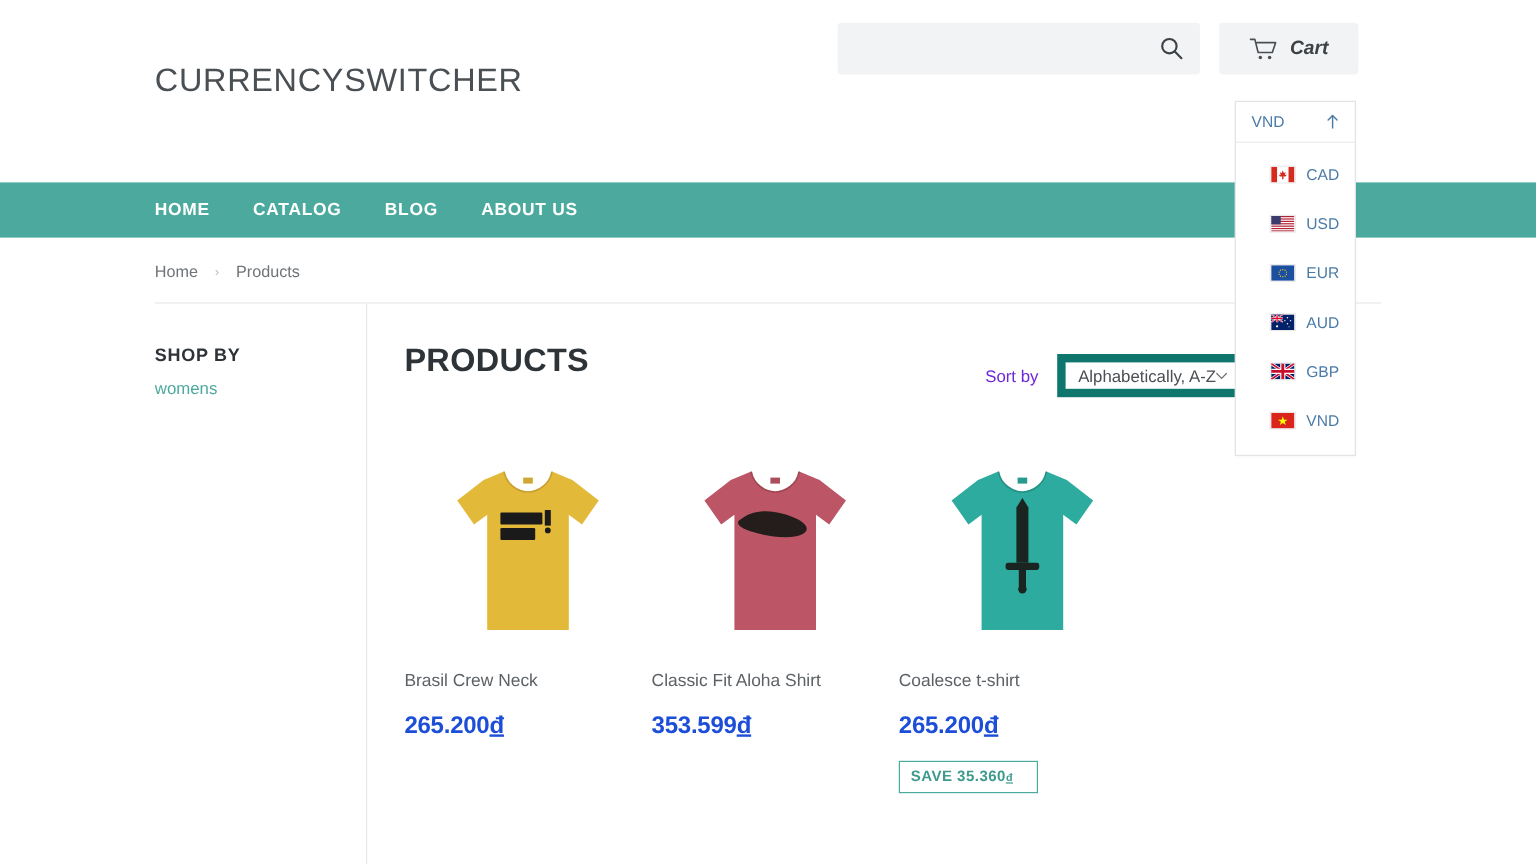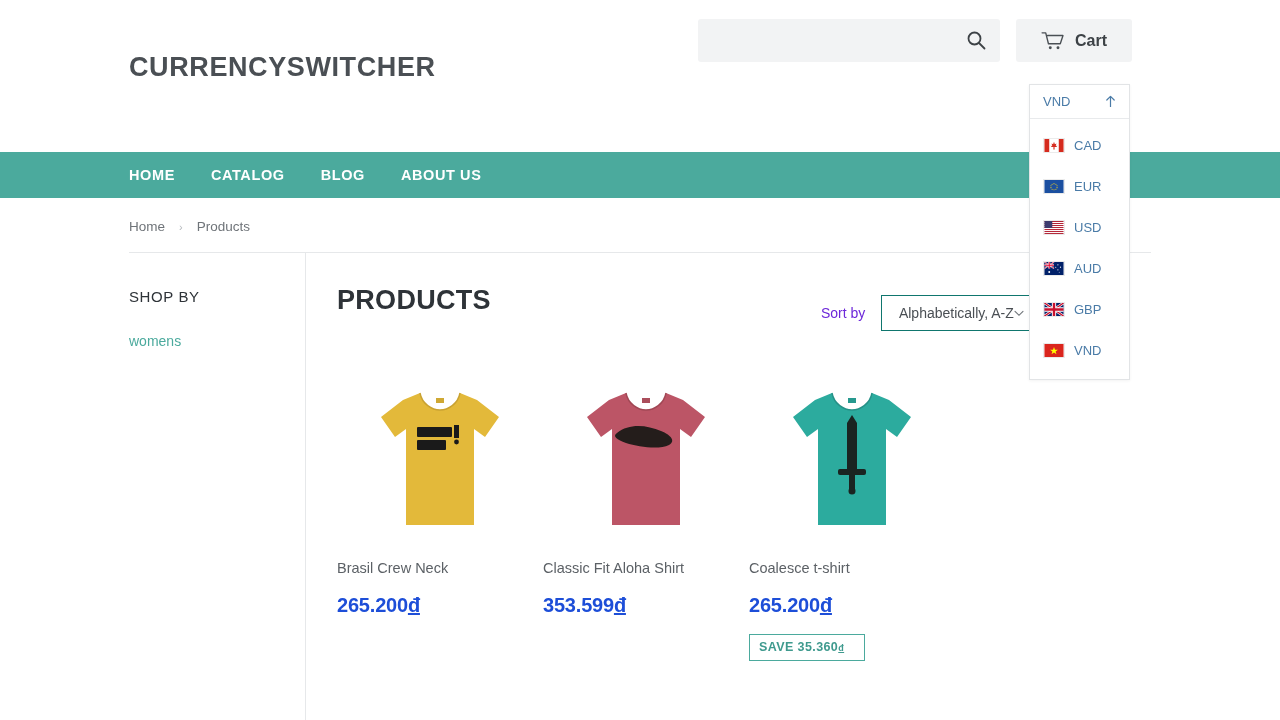--- a/index.html
+++ b/index.html
@@ -14,21 +14,21 @@
   .page { position: relative; width: 1280px; height: 720px; }
 
   
   .header {
     position: absolute; top: 0; left: 0;
     width: 1280px; height: 152px;
     background: #ffffff;
   }
   .logo {
     position: absolute; left: 129px; top: 52px;
-    font-size: 27px; font-weight: bold;
+    font-size: 27px; font-weight: normal;
     letter-spacing: 0.6px;
     color: #4a4f54;
   }
   .search-box {
     position: absolute; left: 698px; top: 19px;
     width: 302px; height: 43px;
     background: #f2f3f4;
     border-radius: 3px;
   }
   .search-input {
@@ -44,21 +44,21 @@
     position: absolute; right: 14px; top: 11px;
     width: 20px; height: 20px;
     cursor: pointer;
   }
   .cart-btn {
     position: absolute; left: 1016px; top: 19px;
     width: 116px; height: 43px;
     background: #f2f3f4;
     border-radius: 3px;
     display: flex; align-items: center; justify-content: center;
-    gap: 10px; cursor: pointer;
+    gap: 10px; cursor: pointer; font-style: italic;
   }
   .cart-icon { width: 24px; height: 20px; display: block; }
   .cart-label { font-size: 16px; font-weight: bold; color: #3d4246; }
 
   
   .currency-dd {
     position: absolute; left: 1029px; top: 84px;
     width: 101px;
     background: #ffffff;
     border: 1px solid #e2e4e6;
@@ -73,20 +73,21 @@
     cursor: pointer;
   }
   .currency-current-label { font-size: 13px; color: #4a7ba7; }
   .arrow-up-icon { width: 11px; height: 13px; }
   .currency-list { padding: 6px 0 8px 0; }
   .currency-item {
     height: 41px;
     display: flex; align-items: center;
     padding: 0 13px; gap: 9px;
     cursor: pointer;
+    justify-content: flex-end;
   }
   .flag { width: 22px; height: 15px; display: block; flex: 0 0 auto; border: 1px solid rgba(0,0,0,0.08); }
   .currency-code { font-size: 13px; color: #4a7ba7; }
 
   
   .navbar {
     position: absolute; left: 0; top: 152px;
     width: 1280px; height: 46px;
     background: #4baa9d;
   }
@@ -107,22 +108,22 @@
   .crumb.static { cursor: default; }
   .crumb-sep { color: #b4b8bc; font-size: 11px; }
   .hr-top {
     position: absolute; left: 129px; top: 252px;
     width: 1022px; height: 1px; background: #e6e8ea;
   }
 
   
   .sidebar { position: absolute; left: 129px; top: 288px; width: 160px; }
   .sidebar-title {
-    font-size: 15px; font-weight: normal; letter-spacing: 0.6px;
-    color: #2e3338; margin-bottom: 28px;
+    font-size: 15px; font-weight: bold; letter-spacing: 0.6px;
+    color: #2e3338; margin-bottom: 10px;
   }
   .sidebar-link { font-size: 14px; color: #4baa9d; cursor: pointer; }
   .v-divider {
     position: absolute; left: 305px; top: 253px;
     width: 1px; height: 467px; background: #e6e8ea;
   }
 
   
   .main { position: absolute; left: 337px; top: 285px; width: 815px; }
   .page-title {
@@ -130,22 +131,22 @@
     font-size: 27px; font-weight: bold; letter-spacing: 0.3px;
     color: #2e3338;
   }
   .sort-wrap {
     position: absolute; left: 484px; top: 10px;
     display: flex; align-items: center; gap: 16px;
   }
   .sort-label { font-size: 14px; color: #6d28d9; }
   .sort-select {
     width: 160px; height: 36px;
-    border: 1px solid #0f766e; background: #ffffff;
-    display: flex; align-items: center; justify-content: center;
+    border: 7px solid #0f766e; background: #ffffff;
+    display: flex; align-items: center; justify-content: flex-end;
     padding: 0 11px; cursor: pointer;
   }
   .sort-value { font-size: 14px; color: #4a4f54; white-space: nowrap; }
   .chev-down-icon { width: 10px; height: 7px; flex: 0 0 auto; }
 
   
   .grid {
     position: absolute; left: 0; top: 75px;
     width: 815px;
     display: flex; flex-wrap: wrap;
@@ -205,56 +206,56 @@
     <div class="currency-list">
 
       <div class="currency-item">
         <svg class="flag" viewBox="0 0 22 15">
           <rect width="22" height="15" fill="#ffffff"></rect>
           <rect width="5.5" height="15" fill="#d52b1e"></rect>
           <rect x="16.5" width="5.5" height="15" fill="#d52b1e"></rect>
           <path d="M11 3.2 L12 6 L13.8 5.2 L13 8 L15 7.7 L13.6 9.3 L11.6 9.3 L11.7 12 L10.3 12 L10.4 9.3 L8.4 9.3 L7 7.7 L9 8 L8.2 5.2 L10 6 Z" fill="#d52b1e"></path>
         </svg>
         <span class="currency-code">CAD</span>
+      </div>
+
+      <div class="currency-item">
+        <svg class="flag" viewBox="0 0 22 15">
+          <rect width="22" height="15" fill="#ffffff"></rect>
+          <g fill="#b22234">
+            <rect y="0" width="22" height="1.15"></rect>
+              <rect y="2.3" width="22" height="1.15"></rect>
+            <rect y="4.6" width="22" height="1.15"></rect>
+              <rect y="6.9" width="22" height="1.15"></rect>
+            <rect y="9.2" width="22" height="1.15"></rect>
+              <rect y="11.5" width="22" height="1.15"></rect>
+            <rect y="13.8" width="22" height="1.15"></rect>
+          </g>
+          <rect width="9" height="8.05" fill="#3c3b6e"></rect>
+        </svg>
+        <span class="currency-code">USD</span>
       </div>
 
       <div class="currency-item">
         <svg class="flag" viewBox="0 0 22 15">
           <rect width="22" height="15" fill="#1b4fa0"></rect>
           <g fill="#ffd617">
             <circle cx="11" cy="4.2" r="0.6"></circle>
               <circle cx="13.2" cy="4.8" r="0.6"></circle>
             <circle cx="14.5" cy="6.6" r="0.6"></circle>
               <circle cx="14.5" cy="8.8" r="0.6"></circle>
             <circle cx="13.2" cy="10.6" r="0.6"></circle>
               <circle cx="11" cy="11.2" r="0.6"></circle>
             <circle cx="8.8" cy="10.6" r="0.6"></circle>
               <circle cx="7.5" cy="8.8" r="0.6"></circle>
             <circle cx="7.5" cy="6.6" r="0.6"></circle>
               <circle cx="8.8" cy="4.8" r="0.6"></circle>
           </g>
         </svg>
         <span class="currency-code">EUR</span>
-      </div>
-
-      <div class="currency-item">
-        <svg class="flag" viewBox="0 0 22 15">
-          <rect width="22" height="15" fill="#ffffff"></rect>
-          <g fill="#b22234">
-            <rect y="0" width="22" height="1.15"></rect>
-              <rect y="2.3" width="22" height="1.15"></rect>
-            <rect y="4.6" width="22" height="1.15"></rect>
-              <rect y="6.9" width="22" height="1.15"></rect>
-            <rect y="9.2" width="22" height="1.15"></rect>
-              <rect y="11.5" width="22" height="1.15"></rect>
-            <rect y="13.8" width="22" height="1.15"></rect>
-          </g>
-          <rect width="9" height="8.05" fill="#3c3b6e"></rect>
-        </svg>
-        <span class="currency-code">USD</span>
       </div>
 
       <div class="currency-item">
         <svg class="flag" viewBox="0 0 22 15">
           <rect width="22" height="15" fill="#012169"></rect>
           <g>
             <rect width="11" height="7.5" fill="#012169"></rect>
             <path d="M0 0 L11 7.5 M11 0 L0 7.5" stroke="#ffffff" stroke-width="1.4"></path>
             <path d="M0 0 L11 7.5 M11 0 L0 7.5" stroke="#e4002b" stroke-width="0.7"></path>
             <path d="M5.5 0 V7.5 M0 3.75 H11" stroke="#ffffff" stroke-width="2.2"></path>

